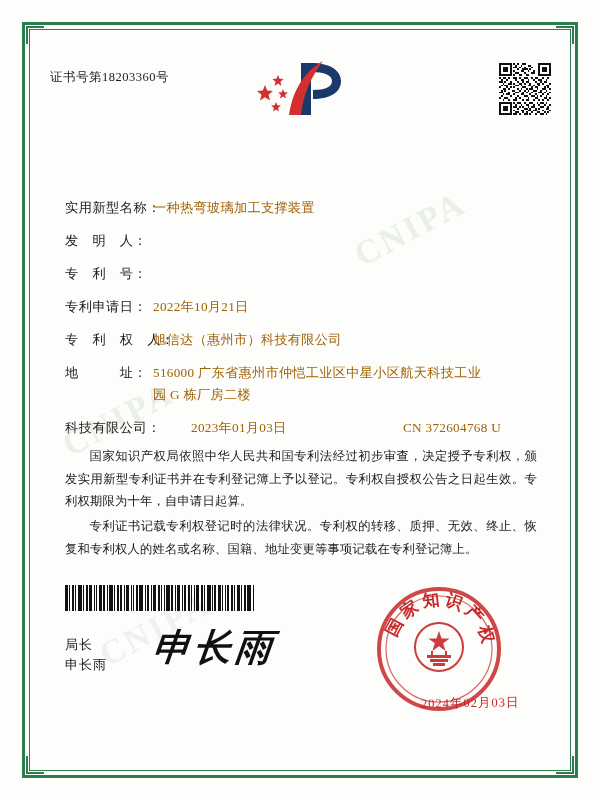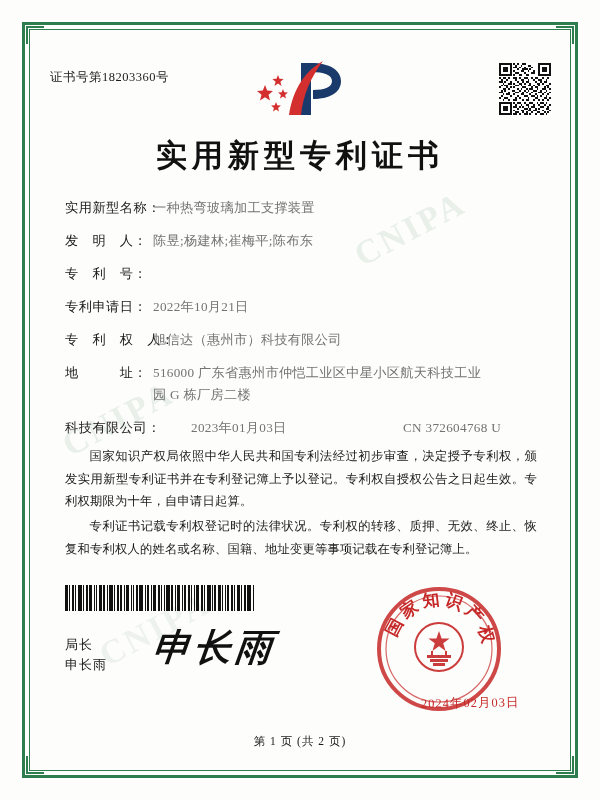--- a/index.html
+++ b/index.html
@@ -121,21 +121,21 @@
   }
   .field .lbl {
     width: 88px;
     flex: 0 0 88px;
     color: #1a1a1a;
     letter-spacing: 0.5px;
     white-space: nowrap;
   }
   .field .val {
     flex: 1;
-    color: #737373;
+    color: #a16207;
     letter-spacing: 0.3px;
   }
   .field .val .line2 {
     display: block;
     margin-top: 5px;
   }
   .field.two-col .val { display: flex; justify-content: center; }
   .field.two-col .val .c1 { width: 212px; flex: 0 0 212px; }
   .field.two-col .val .c2lbl { margin-right: 6px; white-space: nowrap; }
 
@@ -454,32 +454,30 @@
 
         <g fill="#d32f2f">
           <polygon points="20,30 22.2,35.6 28,36 23.5,39.8 25,45.5 20,42.3 15,45.5 16.5,39.8 12,36 17.8,35.6"></polygon>
           <polygon points="33,20 34.5,23.8 38.6,24.1 35.4,26.8 36.5,30.9 33,28.6 29.5,30.9 30.6,26.8 27.4,24.1 31.5,23.8"></polygon>
           <polygon points="38,34 39.3,37.3 42.9,37.6 40.1,39.9 41,43.4 38,41.4 35,43.4 35.9,39.9 33.1,37.6 36.7,37.3"></polygon>
           <polygon points="31,47 32.3,50.3 35.9,50.6 33.1,52.9 34,56.4 31,54.4 28,56.4 28.9,52.9 26.1,50.6 29.7,50.3"></polygon>
         </g>
       </svg>
     </div>
 
-    <div class="title">实用新型专利证书</div>
 
     <div class="fields">
 
       <div class="field">
         <div class="lbl">实用新型名称：</div>
         <div class="val">一种热弯玻璃加工支撑装置</div>
       </div>
 
       <div class="field">
         <div class="lbl">发　明　人：</div>
-        <div class="val">陈昱;杨建林;崔梅平;陈布东</div>
       </div>
 
       <div class="field">
         <div class="lbl">专　利　号：</div>
       </div>
 
       <div class="field">
         <div class="lbl">专利申请日：</div>
         <div class="val">2022年10月21日</div>
       </div>
@@ -597,16 +595,15 @@
           <path id="sealArc" d="M 64,64 m -44,0 a 44,44 0 1,1 88,0" fill="none"></path>
         </defs>
         <text font-family="'Liberation Serif', serif" font-size="17" font-weight="bold" fill="#c62828" letter-spacing="4">
           <textPath href="#sealArc" startOffset="8%">国家知识产权局</textPath>
         </text>
       </svg>
     </div>
 
     <div class="seal-date">2024年02月03日</div>
 
-    <div class="footer">第 1 页 (共 2 页)</div>
 
   </div>
 </div>
 
 </body></html>

